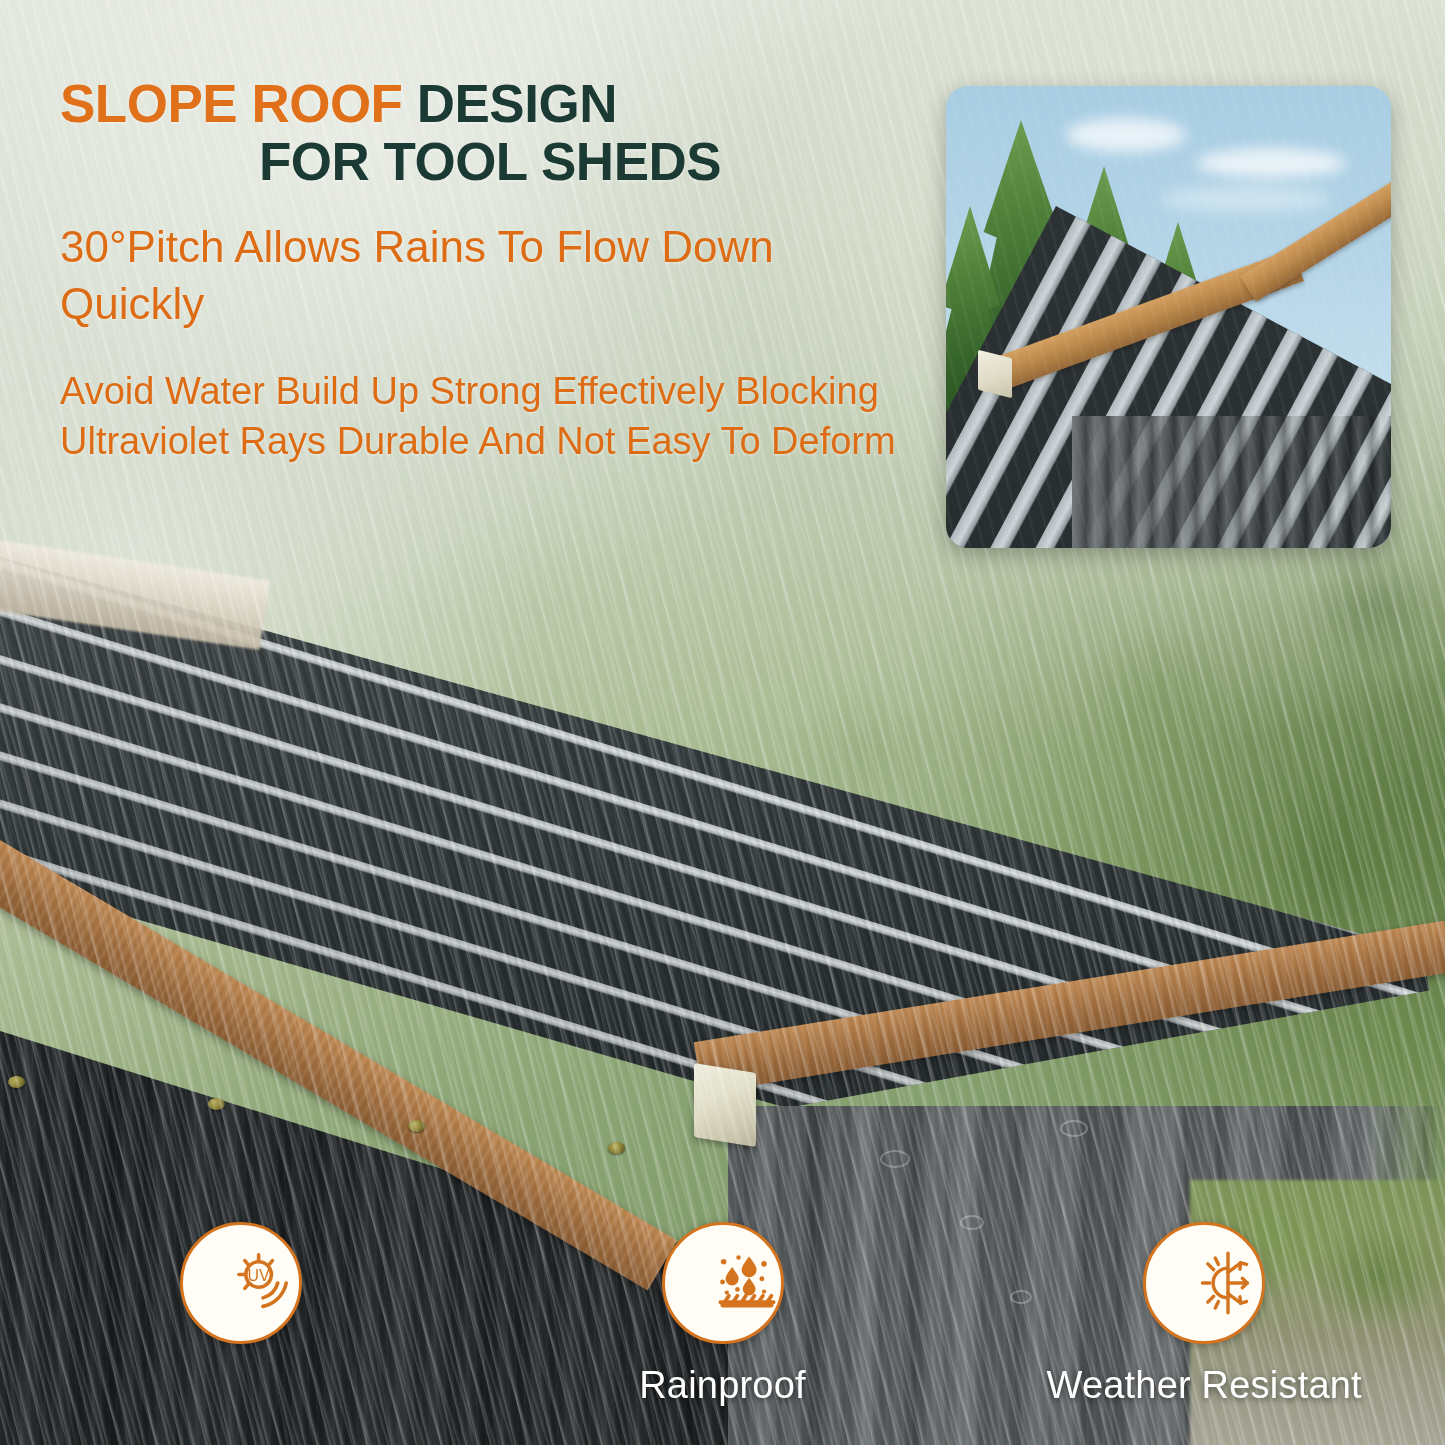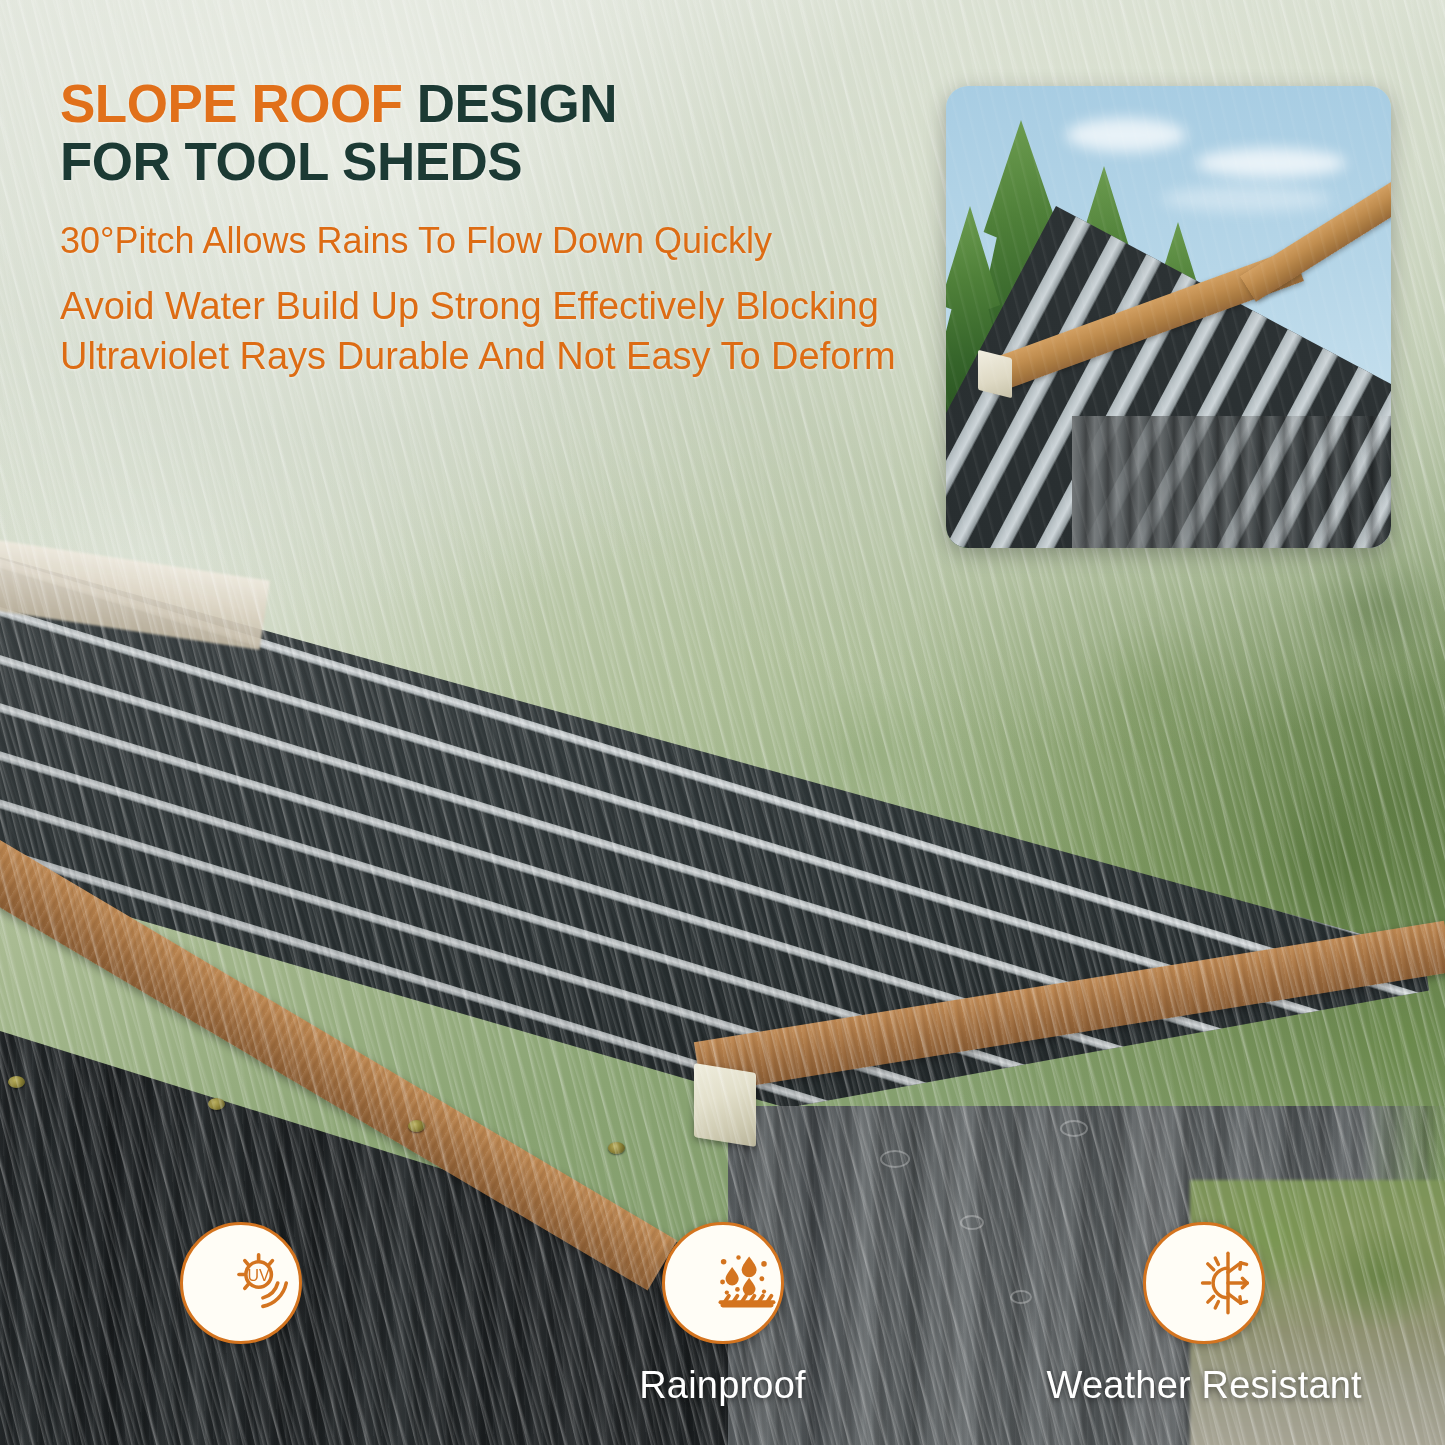--- a/index.html
+++ b/index.html
@@ -123,24 +123,24 @@
       rgba(255,255,255,.22) 22px, rgba(255,255,255,0) 26px);opacity:.40;}
   .splash{position:absolute;border-radius:50%;
     border:2px solid rgba(255,255,255,.55);opacity:.5;}
 
   
   .copy{position:absolute;left:60px;top:78px;width:860px;z-index:6;}
   .h1{font-size:53px;line-height:.98;font-weight:bold;letter-spacing:-.5px;
     color:#1c3a34;margin:0;
     text-shadow:0 1px 3px rgba(255,255,255,.55);}
   .h1 .orange{color:#e1701a;}
-  .h1 .l2{display:block;margin-top:6px;}
-  .sub{margin:30px 0 16px 0;font-size:36px;line-height:1.30;color:#dd6c14;
+  .h1 .l2{display:block;margin-top:6px;text-align:center;}
+  .sub{margin:30px 0 16px 0;font-size:44px;line-height:1.30;color:#dd6c14;
     font-weight:400;text-shadow:0 1px 3px rgba(255,255,255,.5);}
-  .sub2{margin:16px 0 0 0;font-size:38px;line-height:1.32;color:#dd6c14;
+  .sub2{margin:34px 0 0 0;font-size:38px;line-height:1.32;color:#dd6c14;
     font-weight:400;text-shadow:0 1px 3px rgba(255,255,255,.5);}
 
   
   .inset{position:absolute;left:946px;top:86px;width:445px;height:462px;
     border-radius:22px;overflow:hidden;z-index:7;
     box-shadow:0 6px 22px rgba(0,0,0,.28);}
   .i-sky{position:absolute;inset:0;
     background:linear-gradient(180deg,#a8cde3 0%,#b6d6e8 40%,#c6e0ee 72%,#d4e8f2 100%);}
   .i-cloud{position:absolute;border-radius:50%;background:rgba(255,255,255,.72);filter:blur(7px);}
   .i-trees{position:absolute;left:-8px;top:28px;width:290px;height:330px;}

